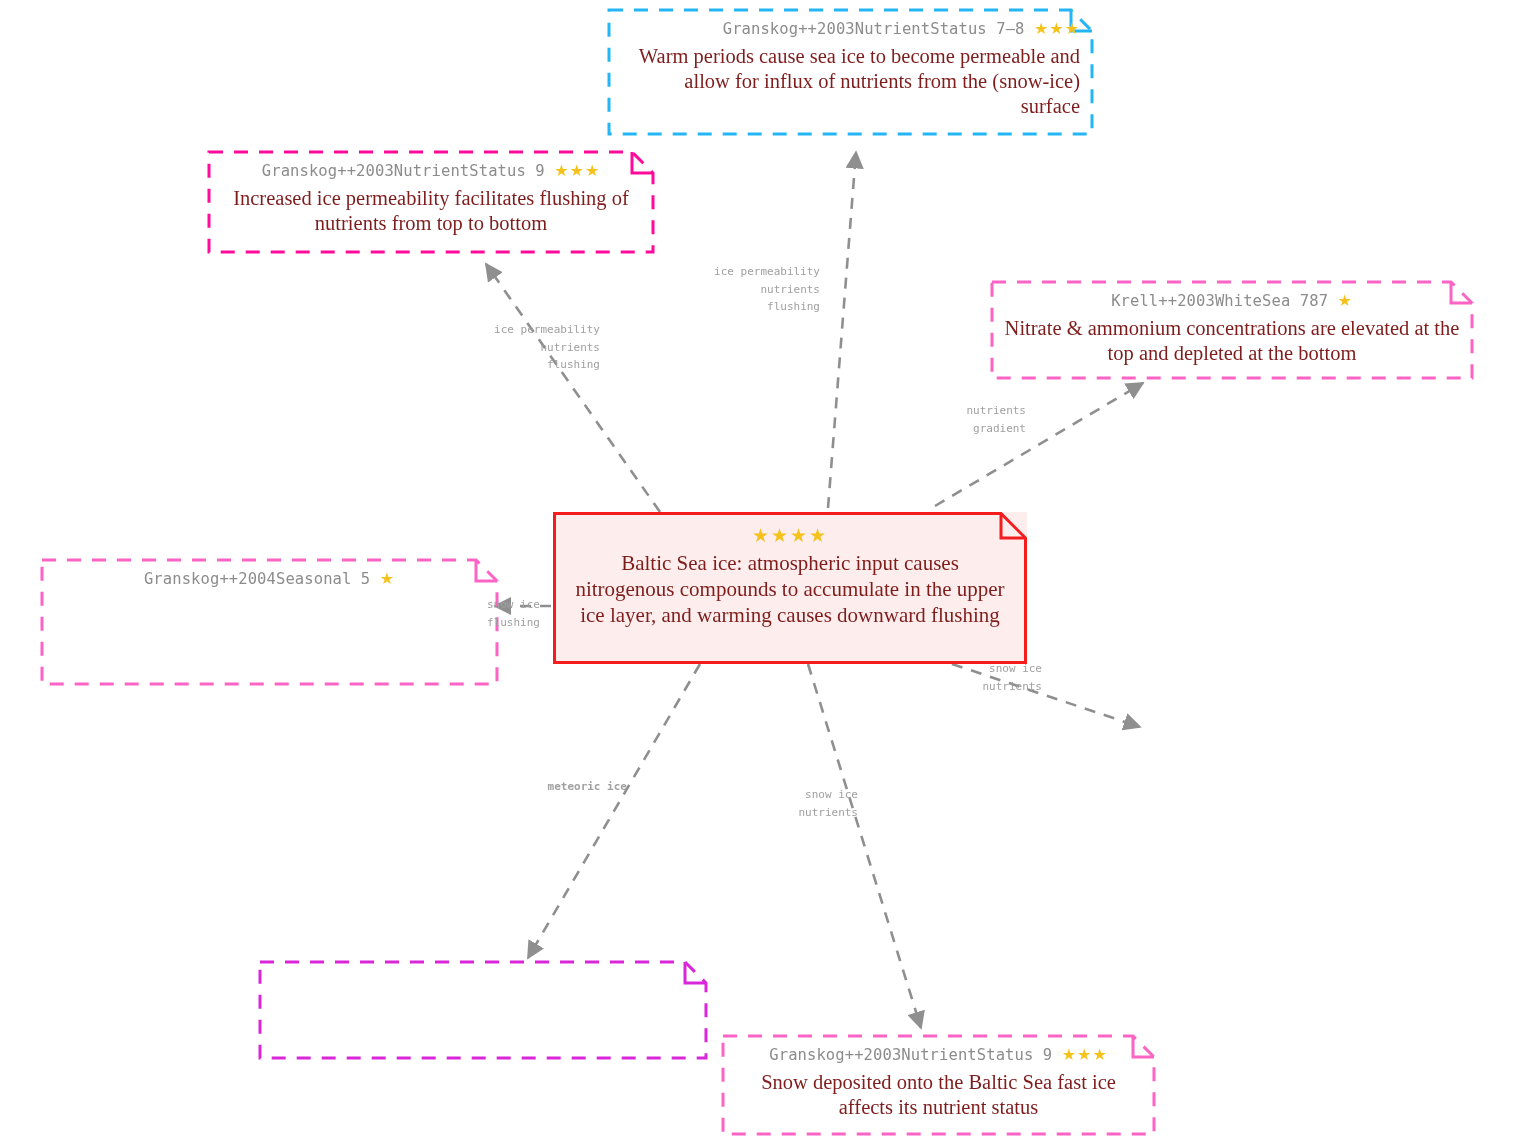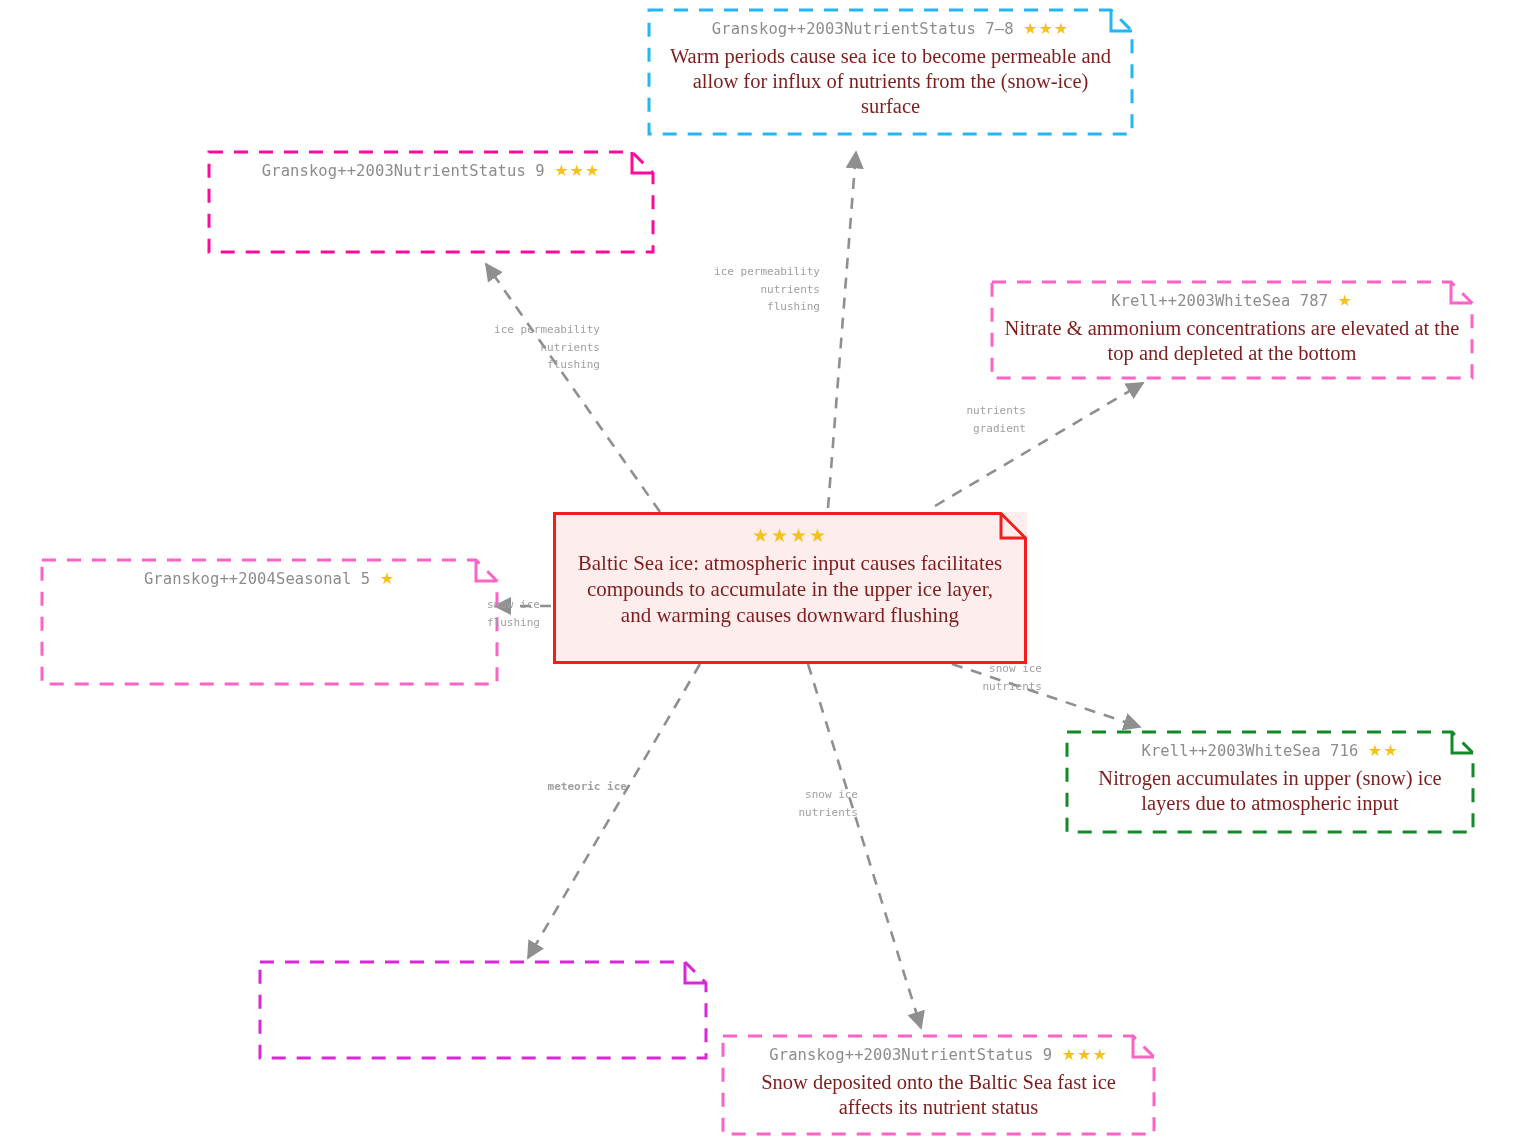--- a/index.html
+++ b/index.html
@@ -106,38 +106,39 @@
 flushing</div>
 
   <div class="edge-label" style="left:948px;top:660px;width:94px;">snow ice
 nutrients</div>
 
   <div class="edge-label" style="left:503px;top:778px;width:124px;font-weight:bold;">meteoric ice</div>
 
   <div class="edge-label" style="left:764px;top:786px;width:94px;">snow ice
 nutrients</div>
 
-  <div class="node" id="n-warm-periods" style="left:647px;top:8px;width:487px;height:128px;">
+  <div class="node" id="n-warm-periods" style="left:607px;top:8px;width:487px;height:128px;text-align:right;">
     <svg class="frame" viewBox="0 0 487 128" preserveAspectRatio="none">
       <path d="M 2 2 L 464 2 L 485 23 L 485 126 L 2 126 Z" fill="none" stroke="#23b5f5" stroke-width="3" stroke-dasharray="14 11"></path>
       <path d="M 464 2 L 464 23 L 485 23" fill="none" stroke="#23b5f5" stroke-width="3"></path>
     </svg>
     <div class="inner">
       <div class="cite"><span>Granskog++2003NutrientStatus 7–8</span> <span class="stars">★★★</span></div>
       <div class="claim">Warm periods cause sea ice to become permeable and allow for influx of nutrients from the (snow-ice) surface</div>
     </div>
   </div>
 
   <div class="node" id="n-increased-permeability" style="left:207px;top:150px;width:448px;height:104px;">
     <svg class="frame" viewBox="0 0 448 104" preserveAspectRatio="none">
       <path d="M 2 2 L 425 2 L 446 23 L 446 102 L 2 102 Z" fill="none" stroke="#ff0a9b" stroke-width="3" stroke-dasharray="14 11"></path>
       <path d="M 425 2 L 425 23 L 446 23" fill="none" stroke="#ff0a9b" stroke-width="3"></path>
     </svg>
     <div class="inner">
       <div class="cite"><span>Granskog++2003NutrientStatus 9</span> <span class="stars">★★★</span></div>
+      <div class="claim">Increased ice permeability facilitates flushing of nutrients from top to bottom</div>
     </div>
   </div>
 
   <div class="node" id="n-nitrate-ammonium" style="left:990px;top:280px;width:484px;height:100px;">
     <svg class="frame" viewBox="0 0 484 100" preserveAspectRatio="none">
       <path d="M 2 2 L 461 2 L 482 23 L 482 98 L 2 98 Z" fill="none" stroke="#fb63c4" stroke-width="3" stroke-dasharray="14 11"></path>
       <path d="M 461 2 L 461 23 L 482 23" fill="none" stroke="#fb63c4" stroke-width="3"></path>
     </svg>
     <div class="inner">
       <div class="cite"><span>Krell++2003WhiteSea 787</span> <span class="stars">★</span></div>
@@ -155,34 +156,24 @@
     </div>
   </div>
 
   <div class="node" id="node-center" style="left:553px;top:512px;width:474px;height:152px;padding:12px 18px;">
     <svg class="frame" viewBox="0 0 474 152" preserveAspectRatio="none">
       <path d="M 1.5 1.5 L 448 1.5 L 472.5 26 L 472.5 150.5 L 1.5 150.5 Z" fill="#fdeeed" stroke="#f41c1c" stroke-width="3"></path>
       <path d="M 448 1.5 L 448 26 L 472.5 26" fill="none" stroke="#f41c1c" stroke-width="3"></path>
     </svg>
     <div class="inner">
       <span class="stars">★★★★</span>
-      <div class="claim">Baltic Sea ice: atmospheric input causes facilitates compounds to accumulate in the upper ice layer, and warming causes downward flushing</div>
+      <div class="claim">Baltic Sea ice: atmospheric input causes nitrogenous compounds to accumulate in the upper ice layer, and warming causes downward flushing</div>
     </div>
   </div>
 
-  <div class="node" id="n-nitrogen-accumulates" style="left:1065px;top:730px;width:410px;height:104px;">
-    <svg class="frame" viewBox="0 0 410 104" preserveAspectRatio="none">
-      <path d="M 2 2 L 387 2 L 408 23 L 408 102 L 2 102 Z" fill="none" stroke="#128a28" stroke-width="3" stroke-dasharray="14 11"></path>
-      <path d="M 387 2 L 387 23 L 408 23" fill="none" stroke="#128a28" stroke-width="3"></path>
-    </svg>
-    <div class="inner">
-      <div class="cite"><span>Krell++2003WhiteSea 716</span> <span class="stars">★★</span></div>
-      <div class="claim">Nitrogen accumulates in upper (snow) ice layers due to atmospheric input</div>
-    </div>
-  </div>
 
   <div class="node" id="n-meteoric-ice" style="left:258px;top:960px;width:450px;height:100px;">
     <svg class="frame" viewBox="0 0 450 100" preserveAspectRatio="none">
       <path d="M 2 2 L 427 2 L 448 23 L 448 98 L 2 98 Z" fill="none" stroke="#d926d9" stroke-width="3" stroke-dasharray="14 11"></path>
       <path d="M 427 2 L 427 23 L 448 23" fill="none" stroke="#d926d9" stroke-width="3"></path>
     </svg>
   </div>
 
   <div class="node" id="n-snow-deposited" style="left:721px;top:1034px;width:435px;height:102px;">
     <svg class="frame" viewBox="0 0 435 102" preserveAspectRatio="none">

